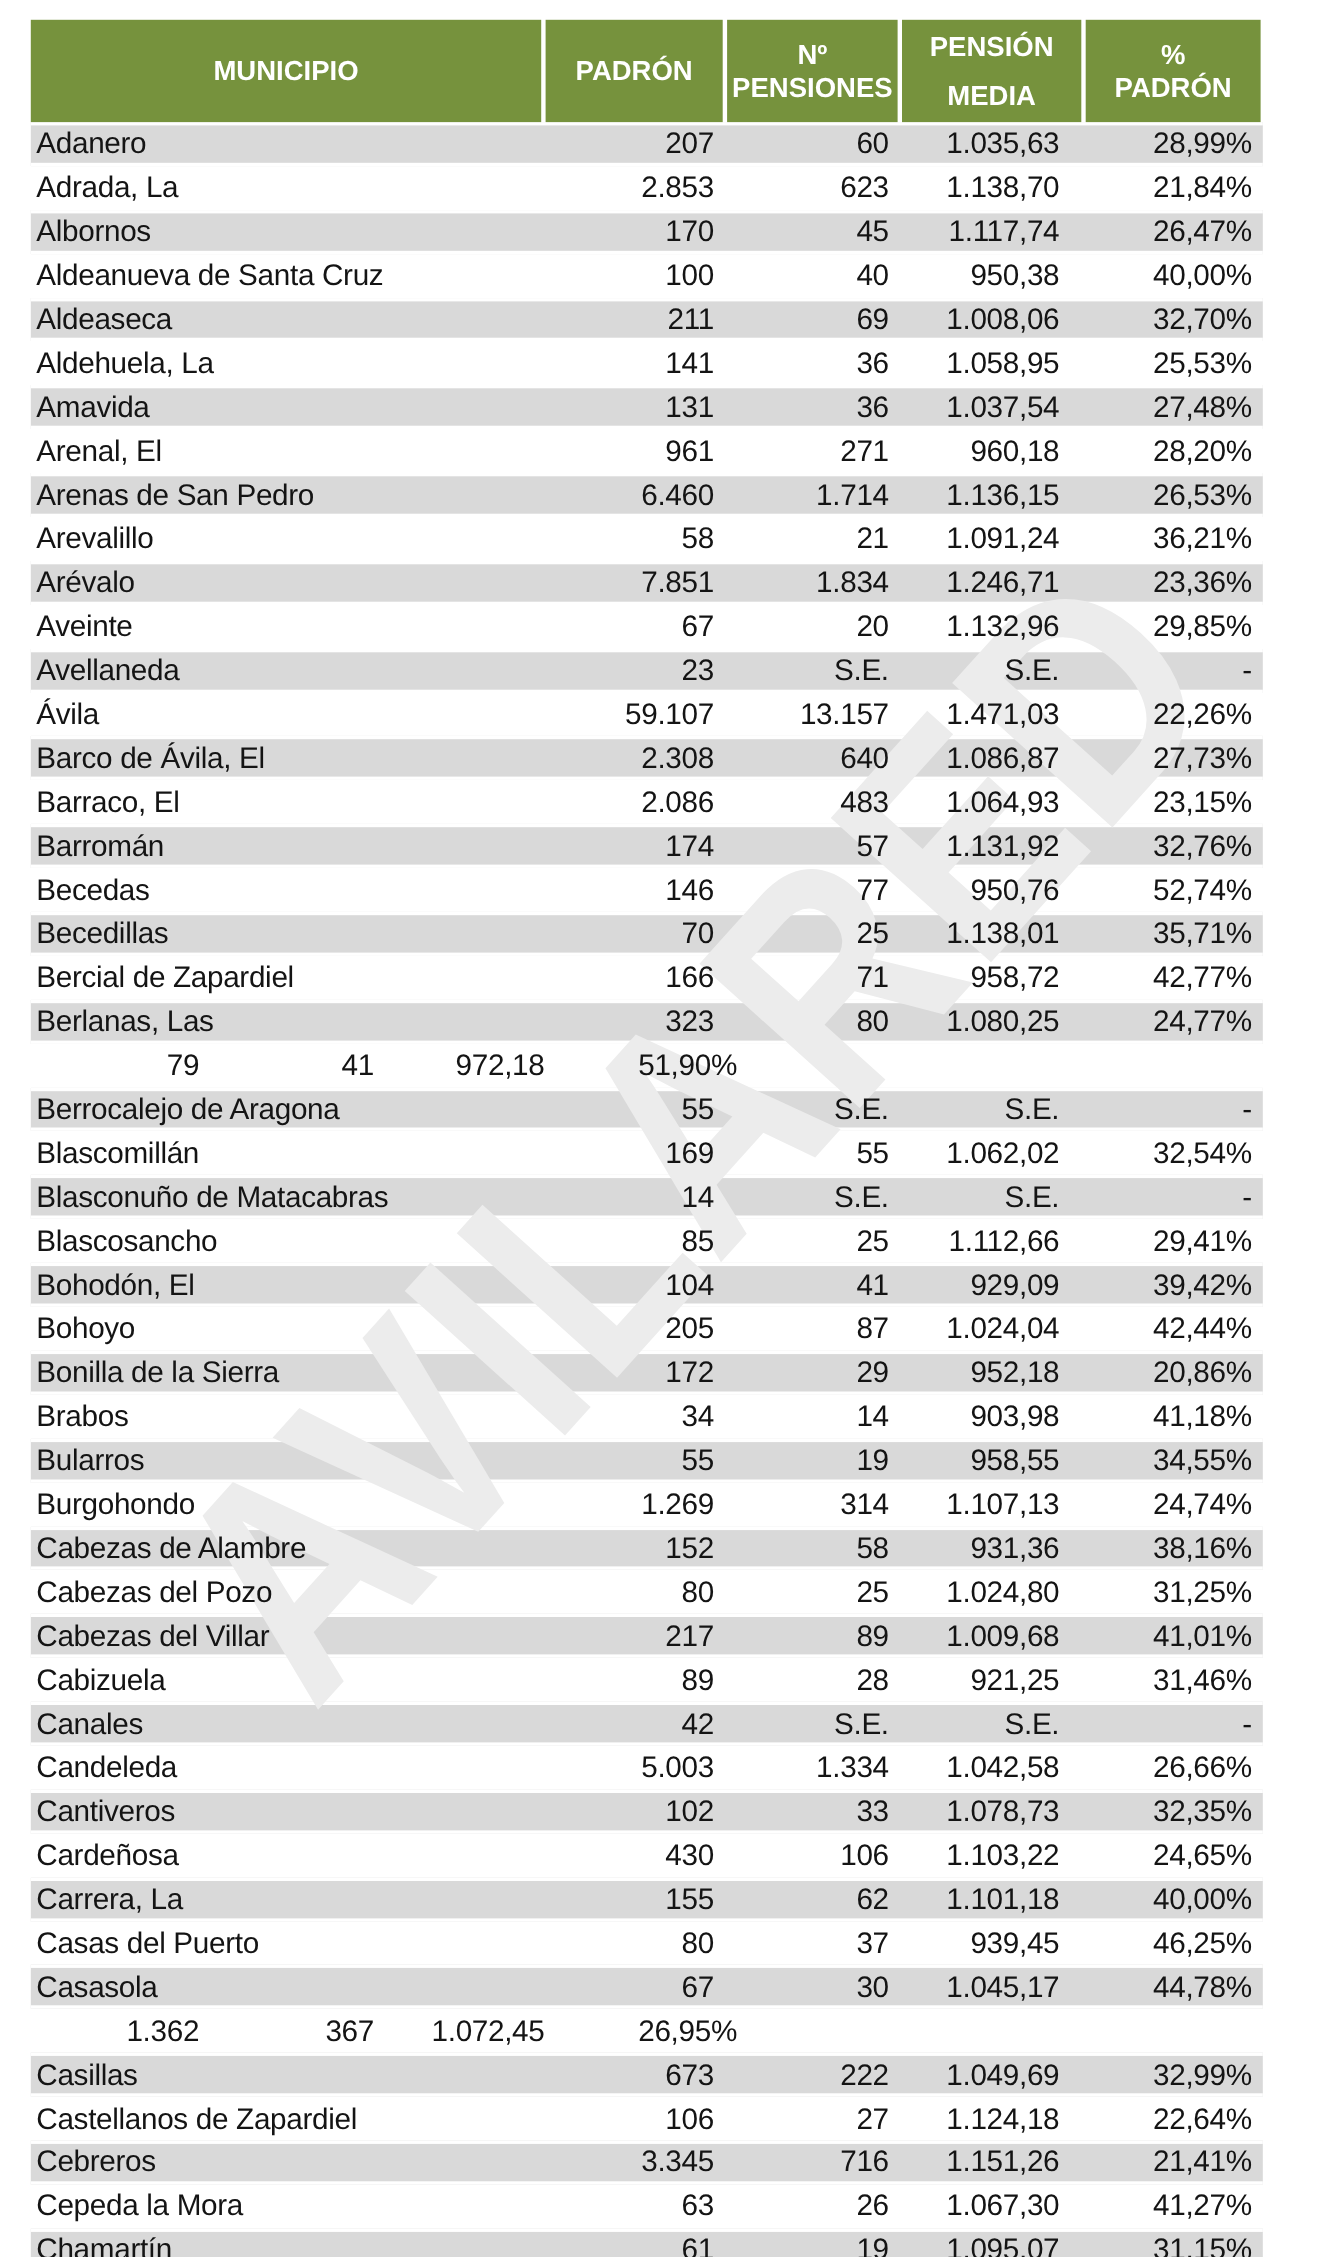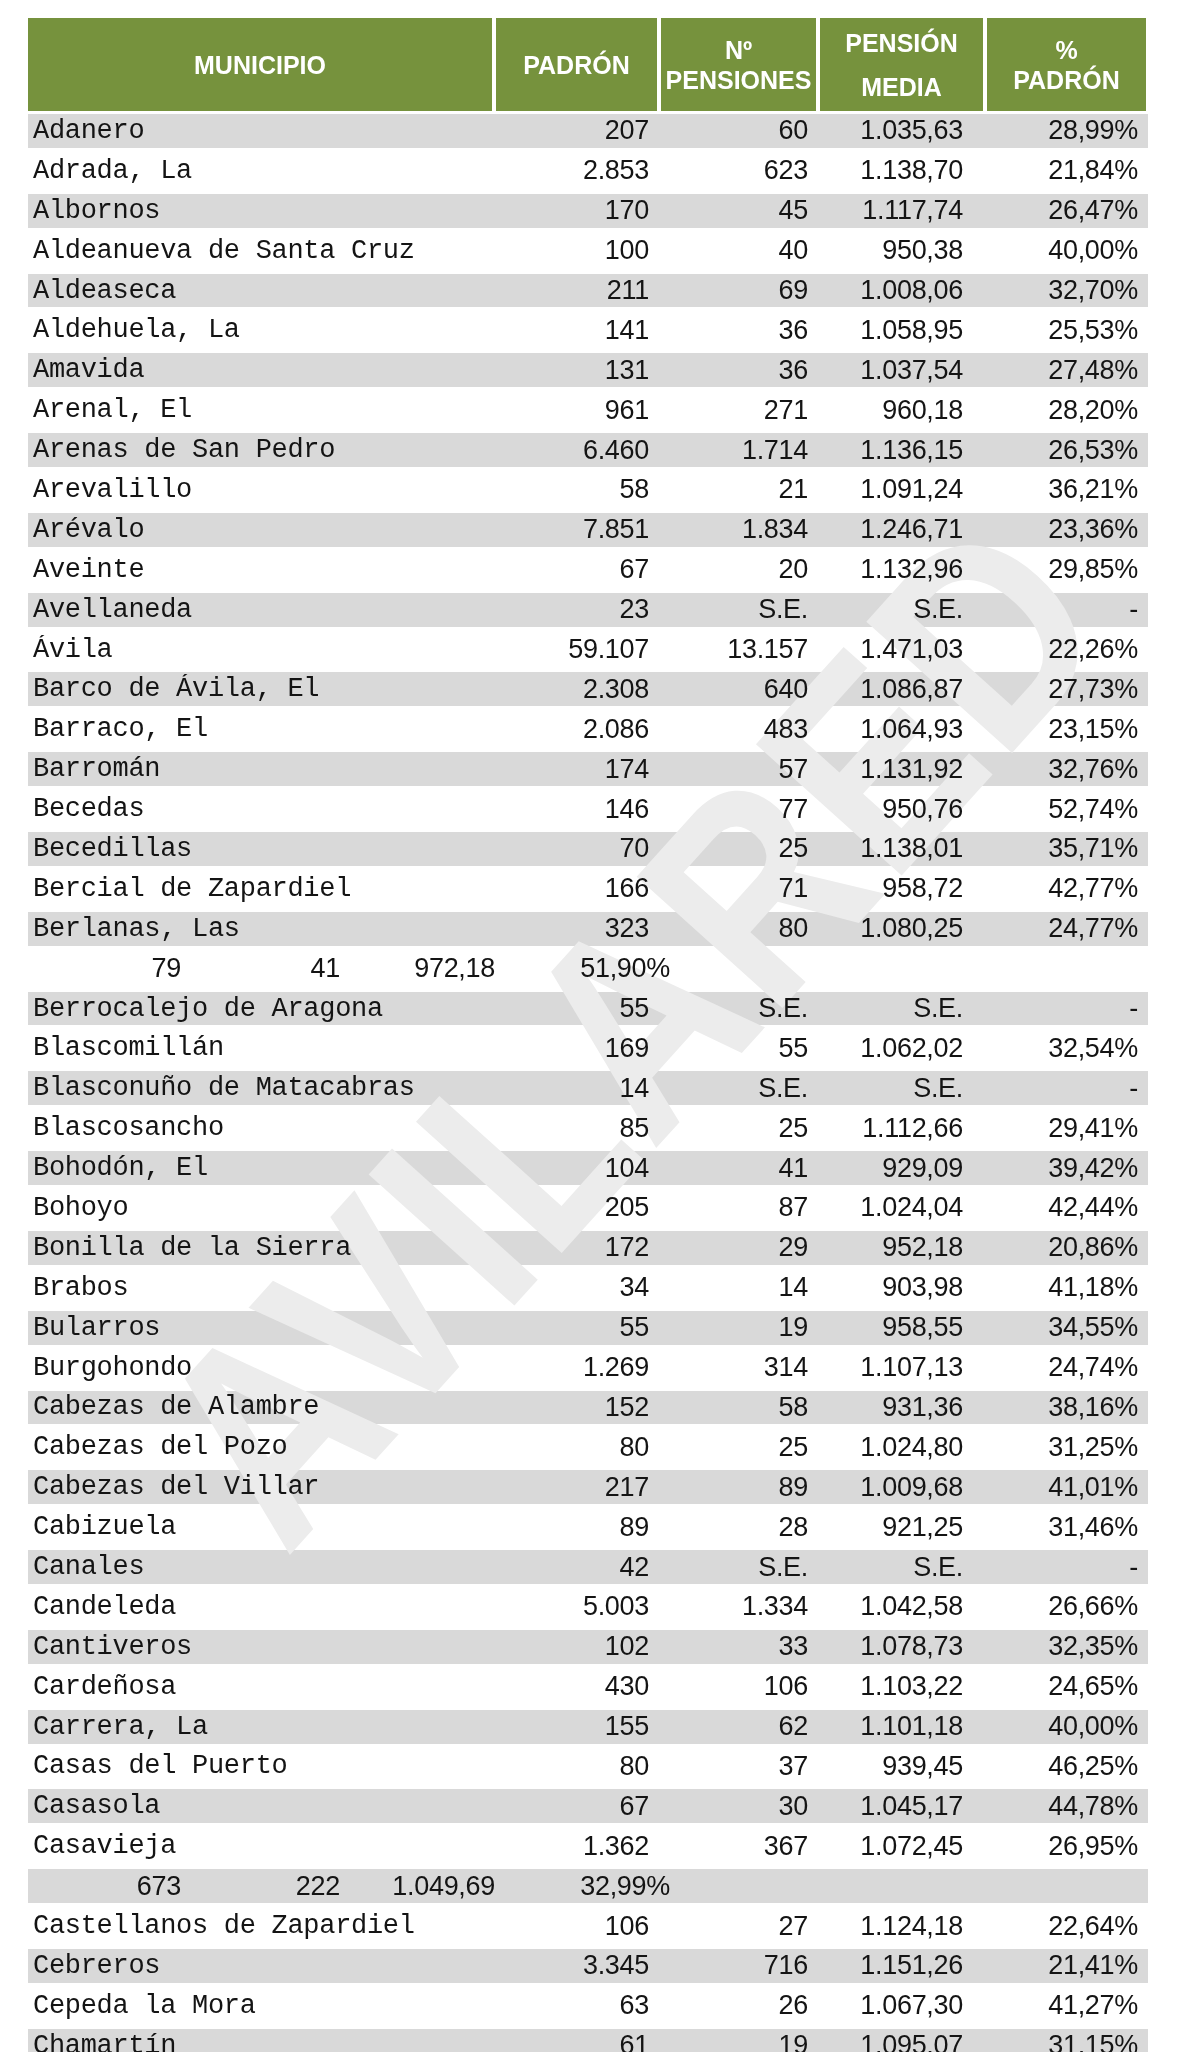--- a/index.html
+++ b/index.html
@@ -53,21 +53,21 @@
   .td{
     font-size:27px;
     color:#141414;
     letter-spacing:-0.3px;
     white-space:nowrap;
     overflow:hidden;
     box-sizing:border-box;
   }
   .td + .td{margin-left:4px;}
   .td span{position:relative;z-index:2;}
-  .td.name{text-align:left;padding-left:5px;font-family:Liberation Mono, monospace;}
+  .td.name{text-align:left;padding-left:5px;}
   .td.num{text-align:right;}
   .td.c1{padding-right:8px;text-align:right;}
   .td.c2{padding-right:8px;}
   .td.c3{padding-right:20px;}
   .td.c4{padding-right:8px;}
   
   .watermark{
     position:absolute;
     left:630px;top:1030px;
     transform:translate(-50%,-50%) rotate(-48deg) scaleX(0.85);
@@ -404,27 +404,27 @@
           <div class="td c4 num"><span>46,25%</span></div>
         </div>
         <div class="tr alt">
           <div class="td c0 name"><span>Casasola</span></div>
           <div class="td c1 num"><span>67</span></div>
           <div class="td c2 num"><span>30</span></div>
           <div class="td c3 num"><span>1.045,17</span></div>
           <div class="td c4 num"><span>44,78%</span></div>
         </div>
         <div class="tr">
-          <div class="td c0 name"><span>Casavieja</span></div>
           <div class="td c1 num"><span>1.362</span></div>
           <div class="td c2 num"><span>367</span></div>
           <div class="td c3 num"><span>1.072,45</span></div>
           <div class="td c4 num"><span>26,95%</span></div>
         </div>
         <div class="tr alt">
+          <div class="td c0 name"><span>Casillas</span></div>
           <div class="td c1 num"><span>673</span></div>
           <div class="td c2 num"><span>222</span></div>
           <div class="td c3 num"><span>1.049,69</span></div>
           <div class="td c4 num"><span>32,99%</span></div>
         </div>
         <div class="tr">
           <div class="td c0 name"><span>Castellanos de Zapardiel</span></div>
           <div class="td c1 num"><span>106</span></div>
           <div class="td c2 num"><span>27</span></div>
           <div class="td c3 num"><span>1.124,18</span></div>

